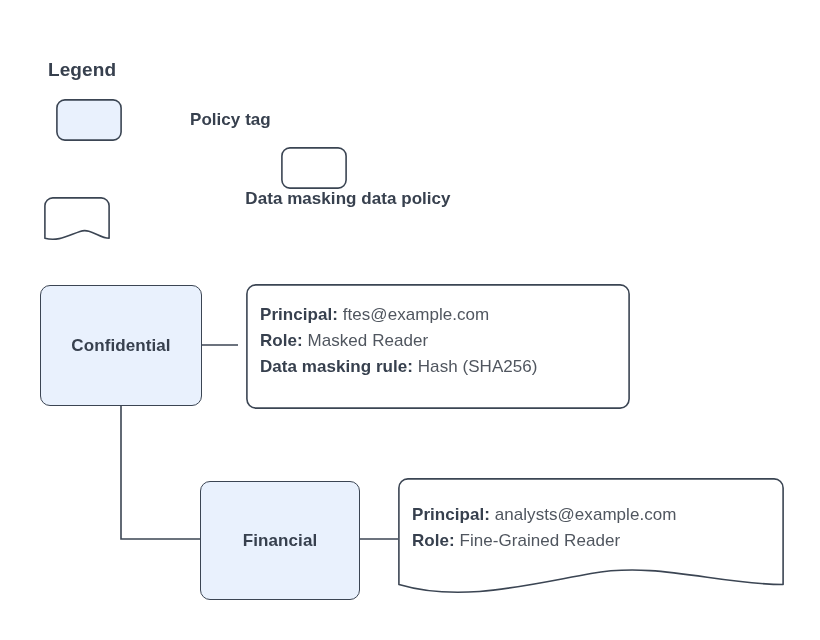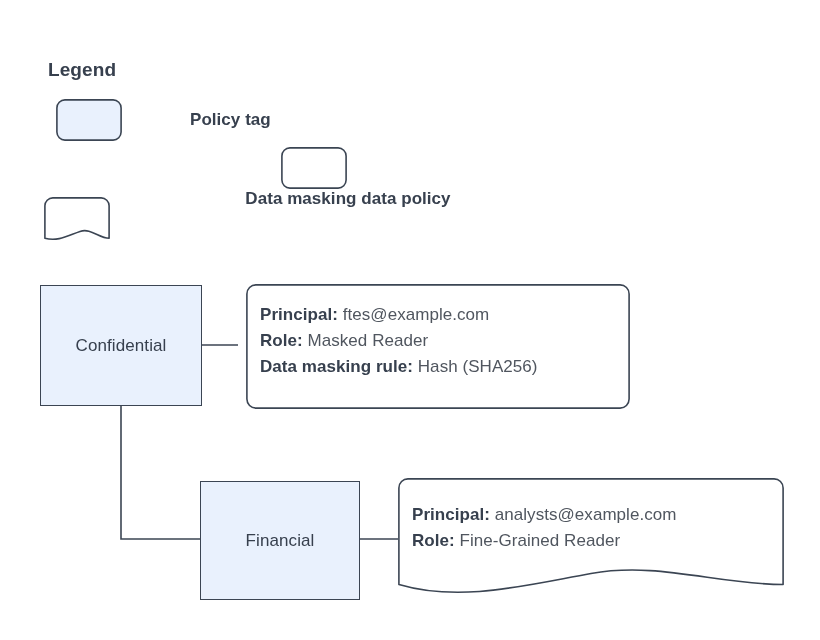--- a/index.html
+++ b/index.html
@@ -65,26 +65,26 @@
     white-space: nowrap;
     letter-spacing: 0.05px;
   }
 
   
   .node {
     position: absolute;
     box-sizing: border-box;
     background: #e9f1fd;
     border: 1.6px solid #3b4553;
-    border-radius: 0;
+    border-radius: 10px;
     display: flex;
     align-items: center;
     justify-content: center;
     font-size: 17px;
-    font-weight: normal;
+    font-weight: bold;
     color: #37404e;
     letter-spacing: 0.1px;
   }
   #node-confidential {
     left: 40px;
     top: 285px;
     width: 162px;
     height: 121px;
   }
   #node-financial {

